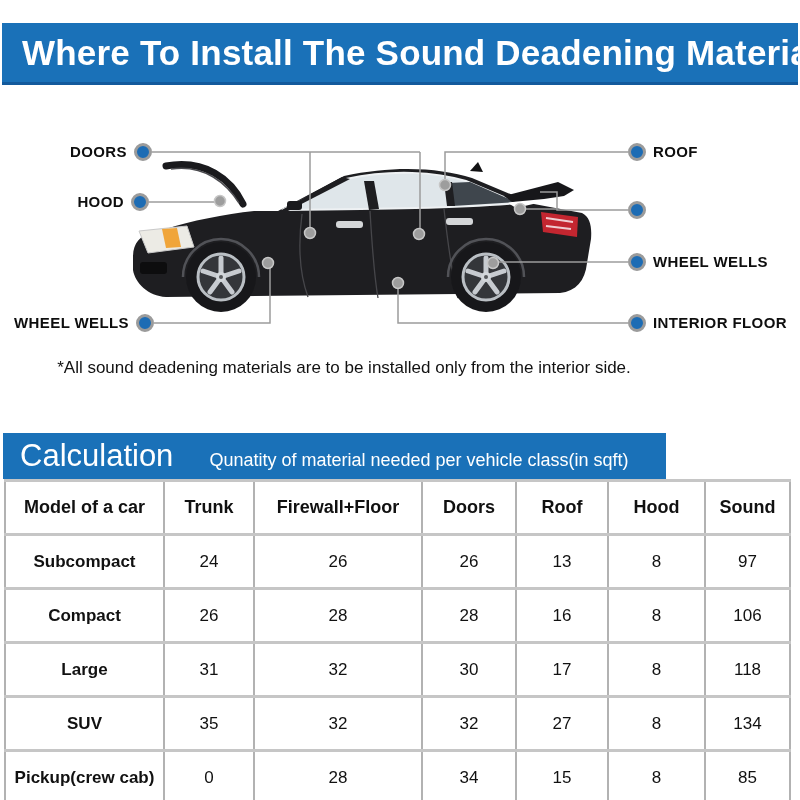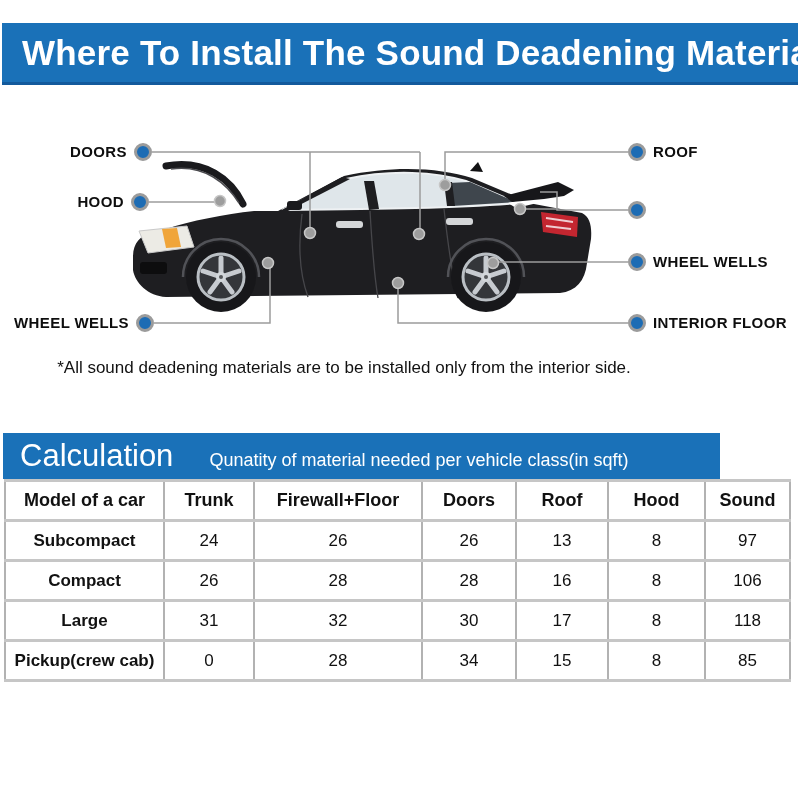--- a/index.html
+++ b/index.html
@@ -30,36 +30,36 @@
     width:12px;height:12px;border-radius:50%;
     background:#1d6cb4;border:3px solid #9b9b9b;flex:none;box-sizing:content-box;
   }
   .footnote{
     position:absolute;top:358px;left:0;width:688px;text-align:center;
     font-size:17px;color:#121212;
   }
 
   
   .calcbar{
-    position:absolute;top:433px;left:3px;width:717px;height:46px;
+    position:absolute;top:433px;left:3px;width:663px;height:46px;
     background:#1a71b8;color:#ffffff;display:flex;align-items:baseline;
   }
   .calc-title{font-size:31px;font-weight:400;margin-left:17px;line-height:46px}
   .calc-sub{font-size:18px;font-weight:400;margin-left:36px}
 
   
   .mtable{
     position:absolute;top:479px;left:4px;width:785px;
     border-collapse:collapse;table-layout:fixed;background:#fff;
     border:2px solid #b2b2b2;
   }
   .mtable th,.mtable td{
     border-left:2px solid #b2b2b2;border-right:2px solid #b2b2b2;
     border-bottom:3px solid #c6c6c6;border-top:3px solid #c6c6c6;
-    text-align:center;vertical-align:middle;padding:0;color:#111;
+    text-align:center;vertical-align:middle;padding:7px;color:#111;
   }
   .mtable th{font-size:18px;font-weight:bold;height:37px}
   .mtable td{font-size:17px;height:37px}
   .mtable td.model{font-weight:bold}
 </style>
 </head>
 <body>
 
 <div class="banner">
   <div class="title">Where To Install The Sound Deadening Material</div>
@@ -236,20 +236,29 @@
     <tr>
       <td class="model">Large</td>
       <td>31</td>
       <td>32</td>
       <td>30</td>
       <td>17</td>
       <td>8</td>
       <td>118</td>
     </tr>
     <tr>
+      <td class="model">SUV</td>
+      <td>35</td>
+      <td>32</td>
+      <td>32</td>
+      <td>27</td>
+      <td>8</td>
+      <td>134</td>
+    </tr>
+    <tr>
       <td class="model">Pickup(crew cab)</td>
       <td>0</td>
       <td>28</td>
       <td>34</td>
       <td>15</td>
       <td>8</td>
       <td>85</td>
     </tr>
   </tbody>
 </table>

